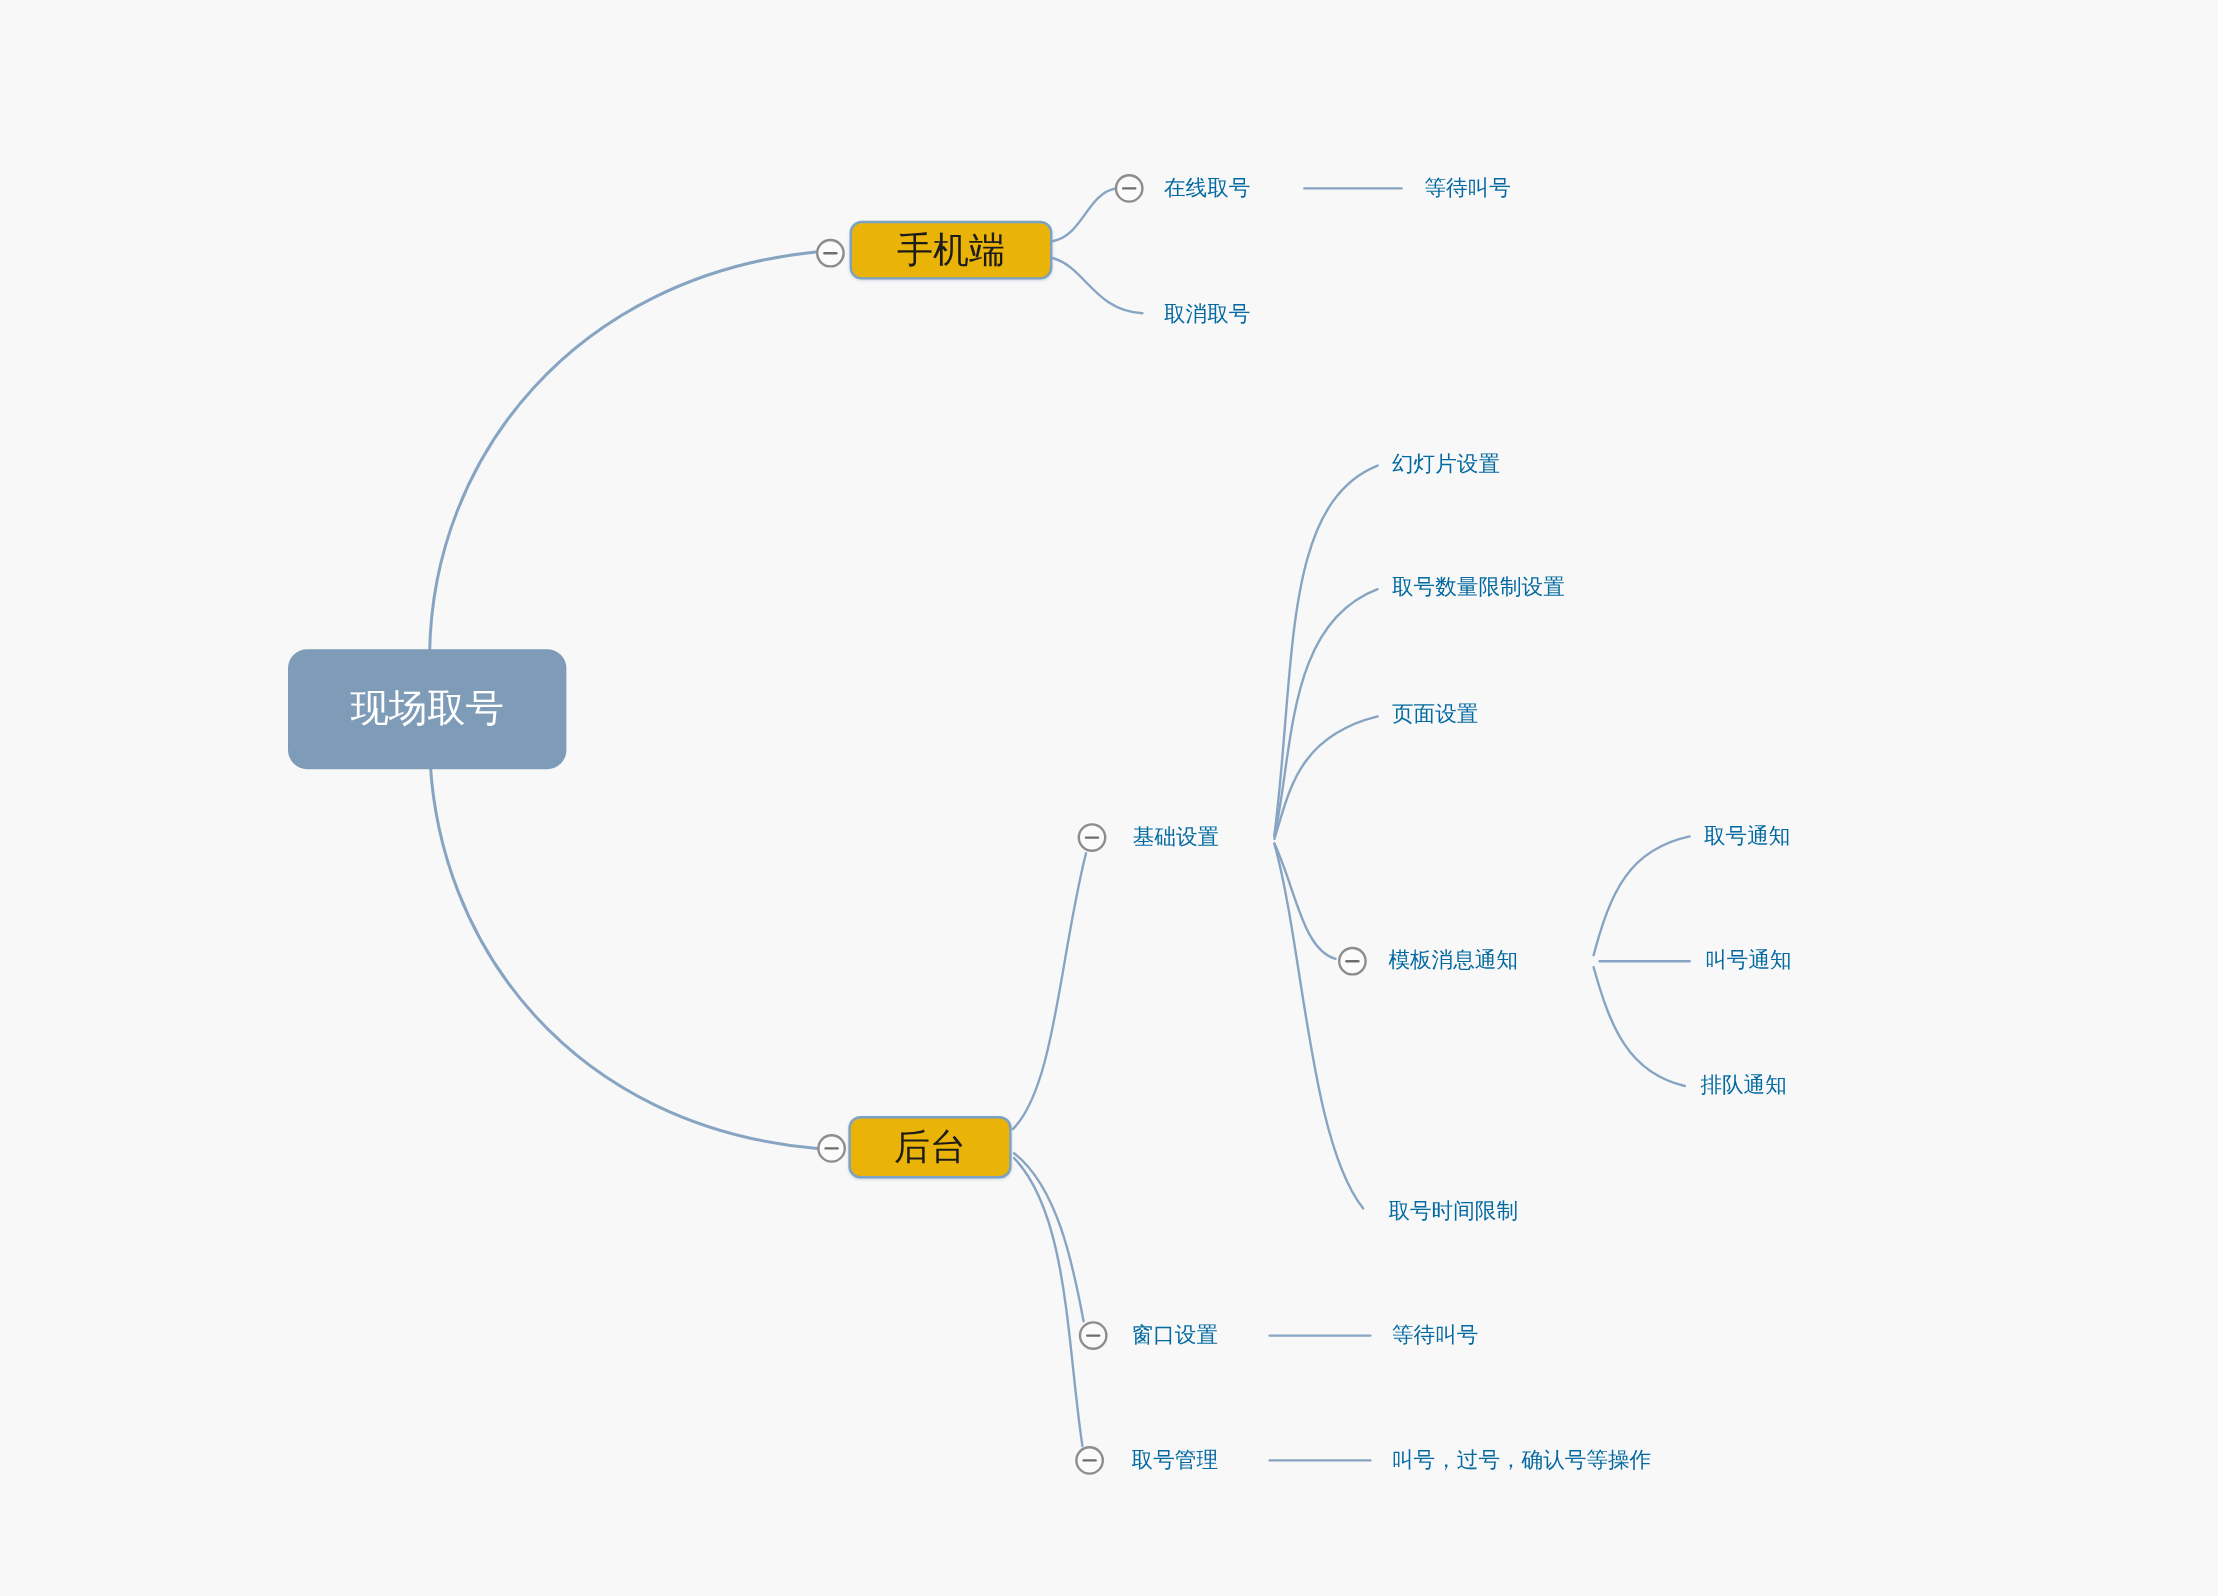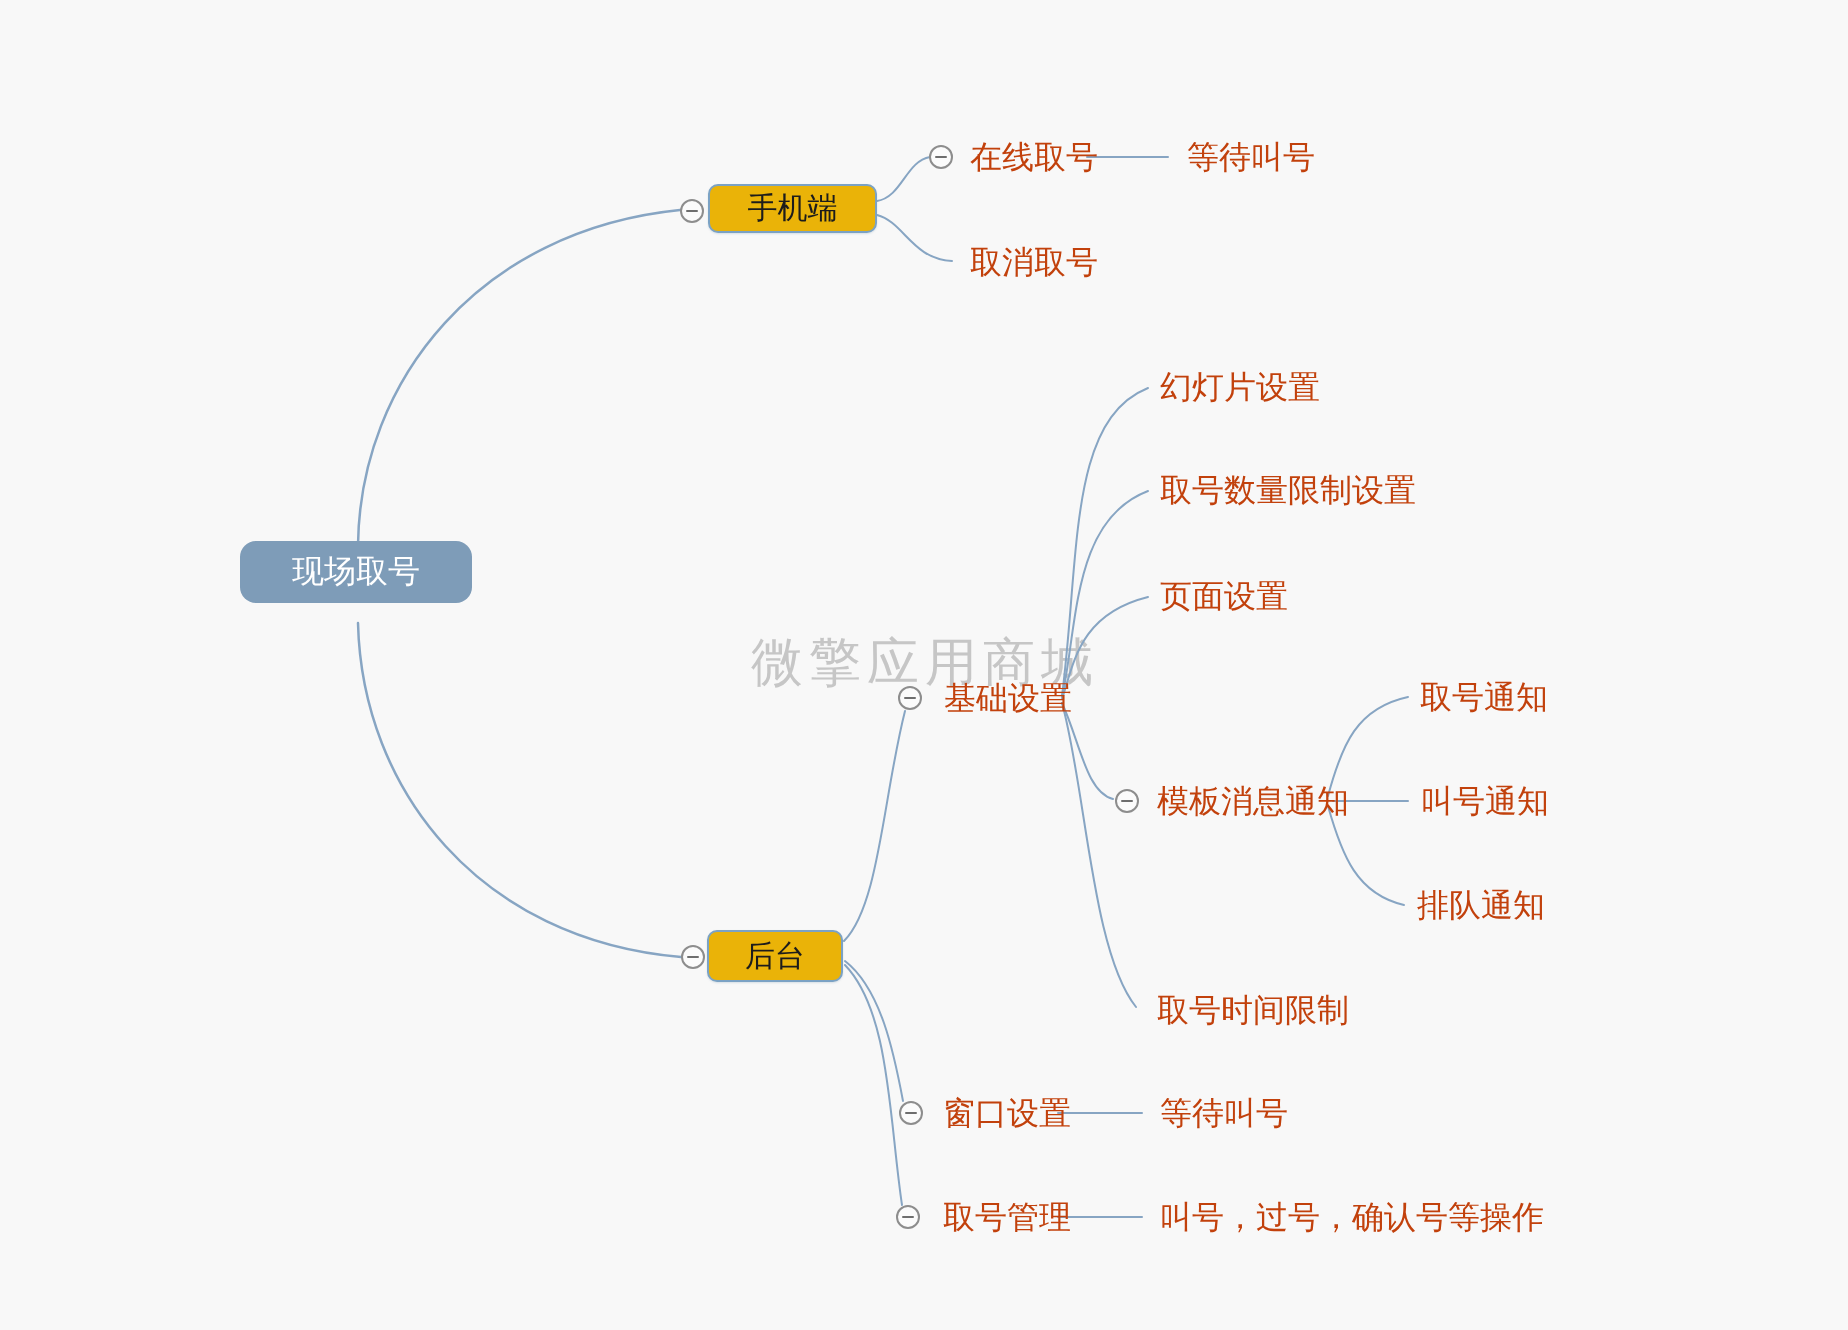--- a/index.html
+++ b/index.html
@@ -17,35 +17,34 @@
     font-size:30px;color:#1c1c1c;box-sizing:border-box;white-space:nowrap;
     box-shadow:0 1px 2px rgba(120,150,180,.25);
   }
   .root-box{
     position:absolute;z-index:2;display:flex;align-items:center;justify-content:center;
     background:#7e9cb8;border-radius:16px;font-size:32px;color:#ffffff;
     box-sizing:border-box;white-space:nowrap;
   }
   .txt{
     position:absolute;z-index:2;transform:translateY(-50%);
-    font-size:32px;color:#c2410c;white-space:nowrap;line-height:1.2;
+    font-size:18px;color:#0369a1;white-space:nowrap;line-height:1.2;
   }
   .collapse{
     position:absolute;z-index:3;width:24px;height:24px;border-radius:50%;
     background:#fbfbfb;border:2px solid #8d8d8d;box-sizing:border-box;
     display:flex;align-items:center;justify-content:center;cursor:pointer;
   }
   .collapse .bar{width:12px;height:2.5px;background:#6e6e6e;border-radius:1px;}
 </style>
 </head>
 <body>
 
 <div class="canvas">
 
-  <div class="watermark">微擎应用商城</div>
 
   <svg class="wires" width="1848" height="1330" viewBox="0 0 1848 1330">
     <g fill="none" stroke="#87a5c3" stroke-width="2" stroke-linecap="round">
 
       <path d="M 358 545 C 360 380 480 230 680 210" stroke-width="2.5"></path>
       <path d="M 358 623 C 362 790 480 940 681 957" stroke-width="2.5"></path>
 
       <path d="M 877 201 C 902 197 906 161 930 157"></path>
       <path d="M 877 215 C 904 222 912 259 952 261"></path>
       <path d="M 1087 157 H 1168"></path>
@@ -62,21 +61,21 @@
 
       <path d="M 1328 796 C 1342 744 1357 708 1408 697"></path>
       <path d="M 1333 801 H 1408"></path>
       <path d="M 1328 806 C 1342 856 1357 894 1404 905"></path>
 
       <path d="M 1058 1113 H 1142"></path>
       <path d="M 1058 1217 H 1142"></path>
     </g>
   </svg>
 
-  <div class="root-box" style="left:240px;top:541px;width:232px;height:62px;">现场取号</div>
+  <div class="root-box" style="left:240px;top:541px;width:232px;height:100px;">现场取号</div>
 
   <div class="node-box" style="left:708px;top:184px;width:169px;height:49px;">手机端</div>
   <div class="node-box" style="left:707px;top:930px;width:136px;height:52px;">后台</div>
 
   <div class="collapse" style="left:680px;top:199px;">
       <div class="bar"></div>
     </div>
   <div class="collapse" style="left:929px;top:145px;">
       <div class="bar"></div>
     </div>

